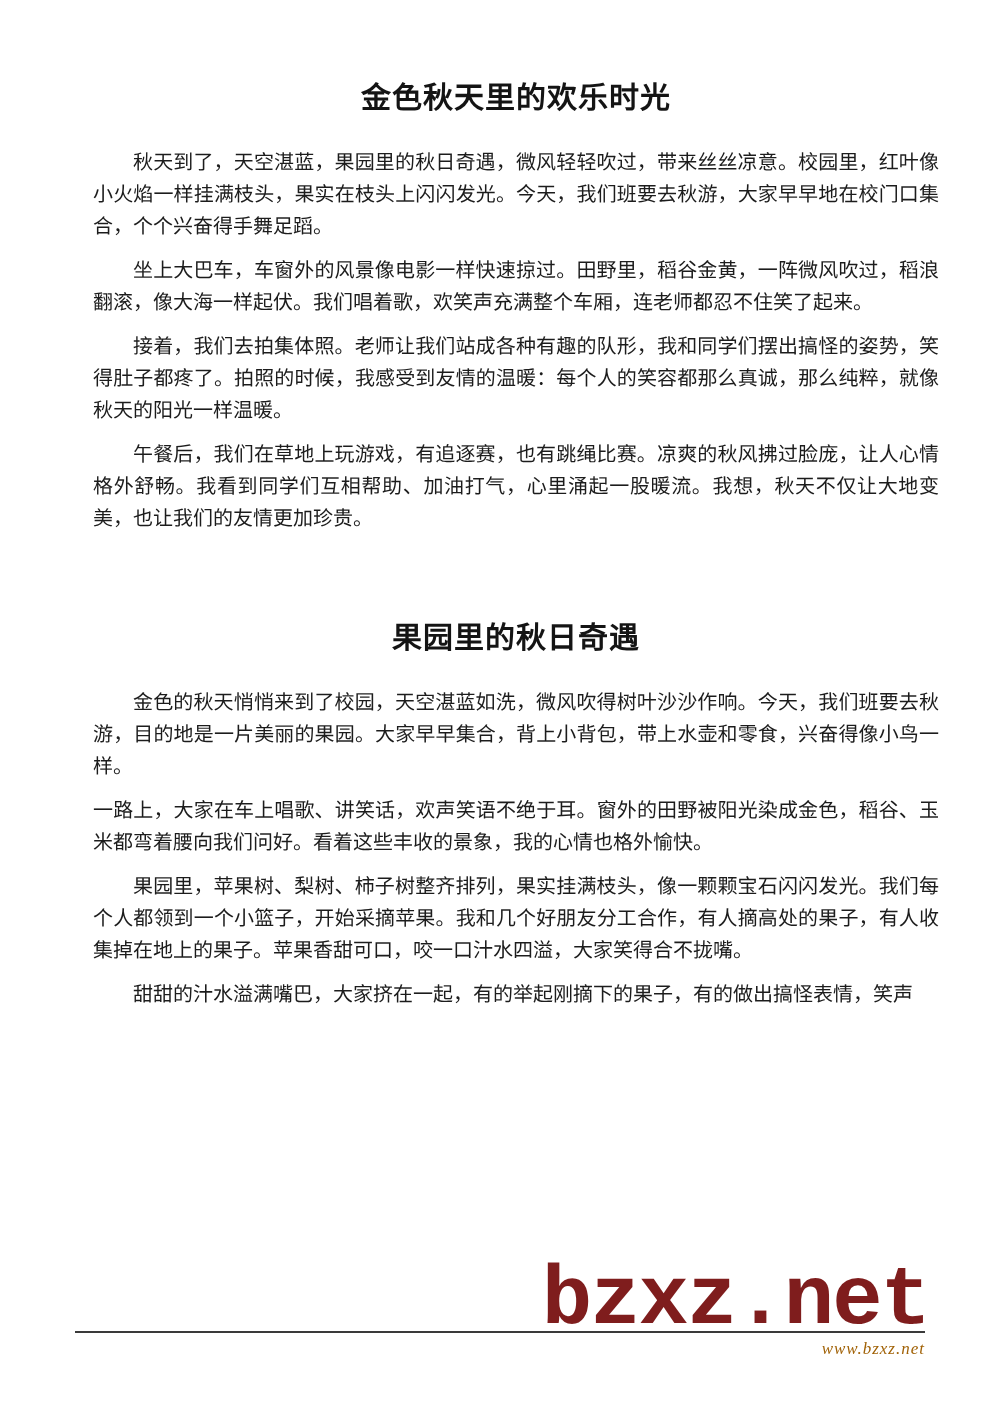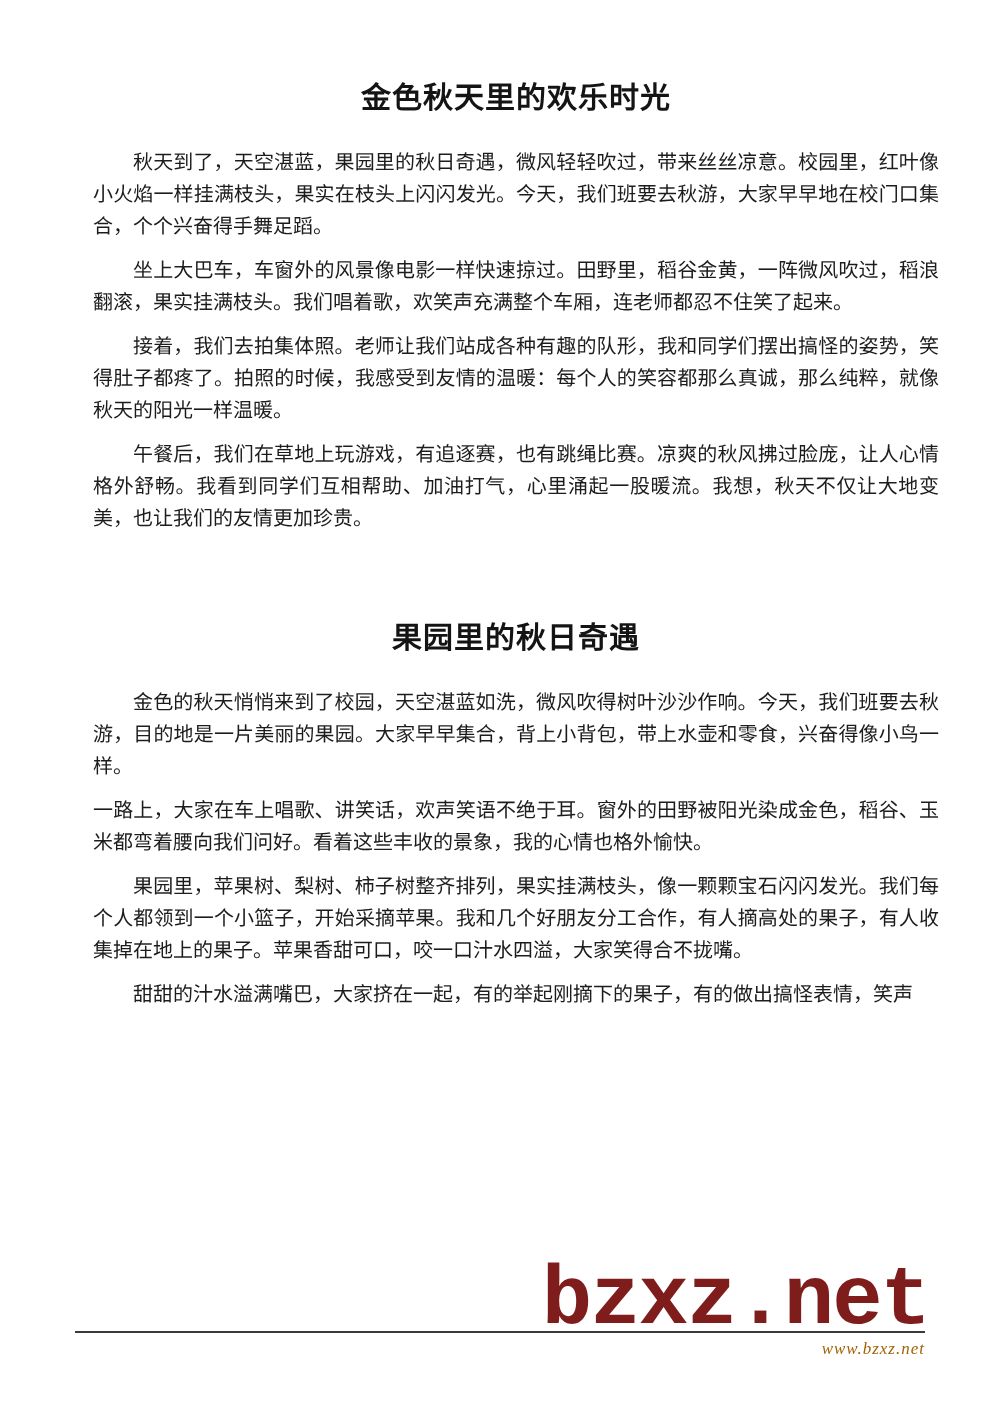--- a/index.html
+++ b/index.html
@@ -79,21 +79,21 @@
 
 <div class="page">
 
   <div class="watermark">bzxz.net</div>
 
   <div class="content">
 
     <section class="essay essay-1">
       <h1 class="essay-title">金色秋天里的欢乐时光</h1>
       <p class="para indent">秋天到了，天空湛蓝，果园里的秋日奇遇，微风轻轻吹过，带来丝丝凉意。校园里，红叶像小火焰一样挂满枝头，果实在枝头上闪闪发光。今天，我们班要去秋游，大家早早地在校门口集合，个个兴奋得手舞足蹈。</p>
-      <p class="para indent">坐上大巴车，车窗外的风景像电影一样快速掠过。田野里，稻谷金黄，一阵微风吹过，稻浪翻滚，果实挂满枝头。我们唱着歌，欢笑声充满整个车厢，连老师都忍不住笑了起来。</p>
+      <p class="para indent">坐上大巴车，车窗外的风景像电影一样快速掠过。田野里，稻谷金黄，一阵微风吹过，稻浪翻滚，像大海一样起伏。我们唱着歌，欢笑声充满整个车厢，连老师都忍不住笑了起来。</p>
       <p class="para indent">接着，我们去拍集体照。老师让我们站成各种有趣的队形，我和同学们摆出搞怪的姿势，笑得肚子都疼了。拍照的时候，我感受到友情的温暖：每个人的笑容都那么真诚，那么纯粹，就像秋天的阳光一样温暖。</p>
       <p class="para indent">午餐后，我们在草地上玩游戏，有追逐赛，也有跳绳比赛。凉爽的秋风拂过脸庞，让人心情格外舒畅。我看到同学们互相帮助、加油打气，心里涌起一股暖流。我想，秋天不仅让大地变美，也让我们的友情更加珍贵。</p>
     </section>
 
     <section class="essay essay-2">
       <h1 class="essay-title">果园里的秋日奇遇</h1>
       <p class="para indent">金色的秋天悄悄来到了校园，天空湛蓝如洗，微风吹得树叶沙沙作响。今天，我们班要去秋游，目的地是一片美丽的果园。大家早早集合，背上小背包，带上水壶和零食，兴奋得像小鸟一样。</p>
       <p class="para">一路上，大家在车上唱歌、讲笑话，欢声笑语不绝于耳。窗外的田野被阳光染成金色，稻谷、玉米都弯着腰向我们问好。看着这些丰收的景象，我的心情也格外愉快。</p>
       <p class="para indent">果园里，苹果树、梨树、柿子树整齐排列，果实挂满枝头，像一颗颗宝石闪闪发光。我们每个人都领到一个小篮子，开始采摘苹果。我和几个好朋友分工合作，有人摘高处的果子，有人收集掉在地上的果子。苹果香甜可口，咬一口汁水四溢，大家笑得合不拢嘴。</p>
       <p class="para indent">甜甜的汁水溢满嘴巴，大家挤在一起，有的举起刚摘下的果子，有的做出搞怪表情，笑声</p>

